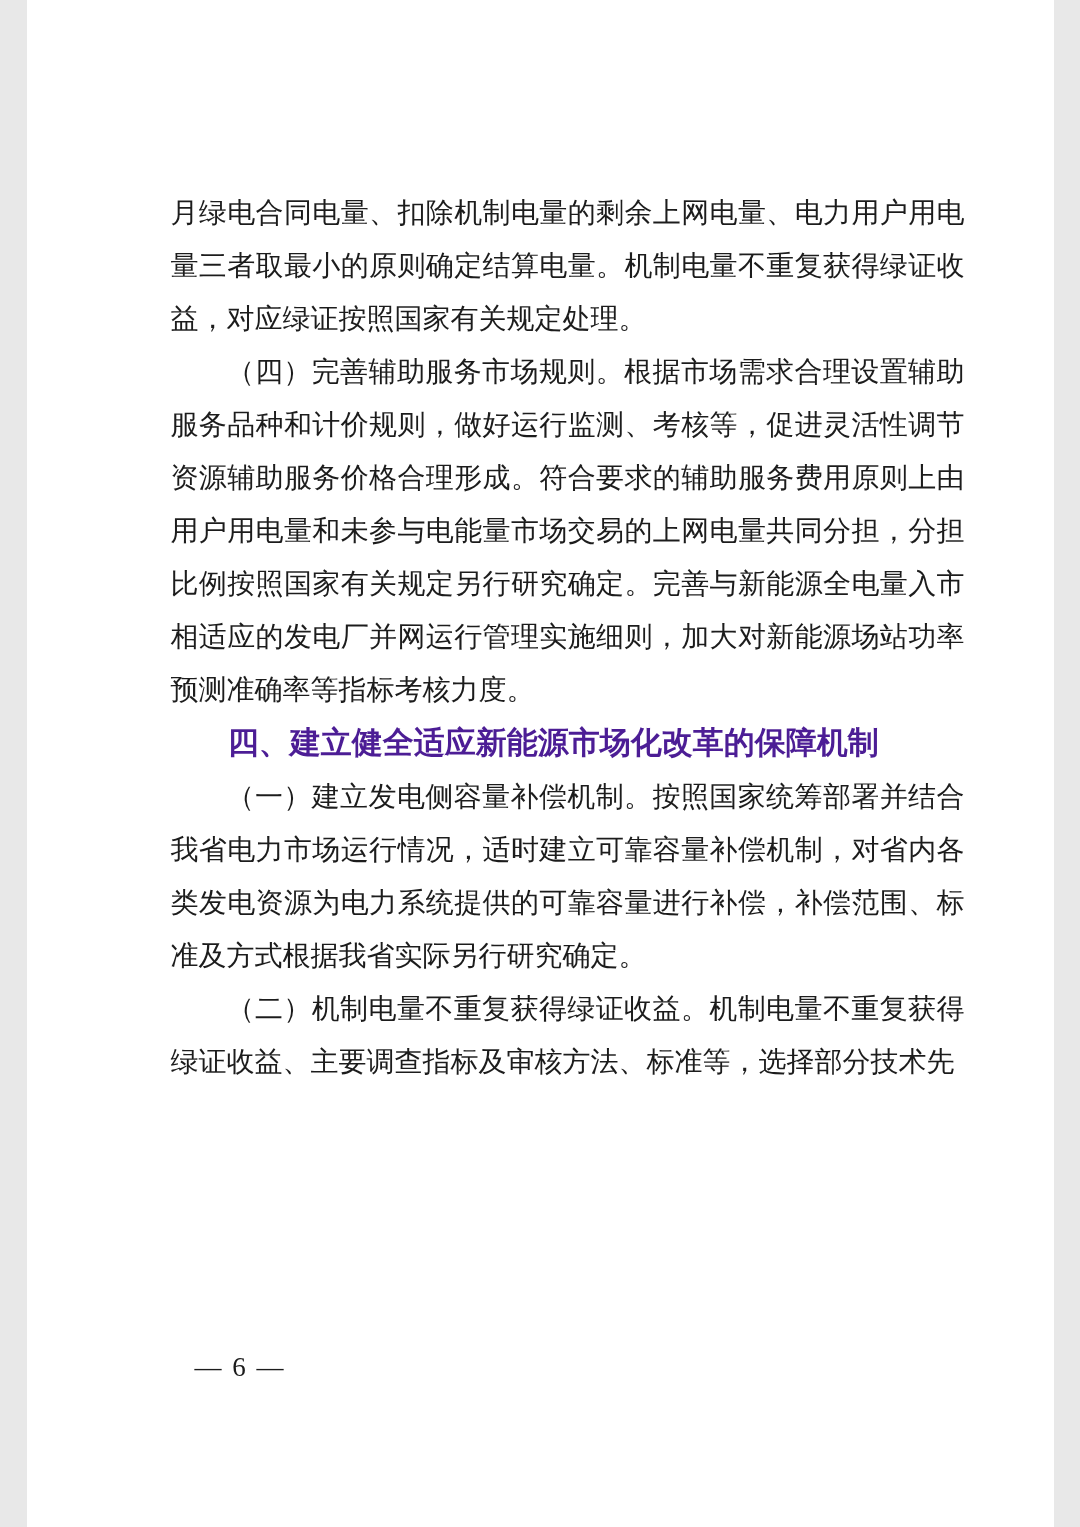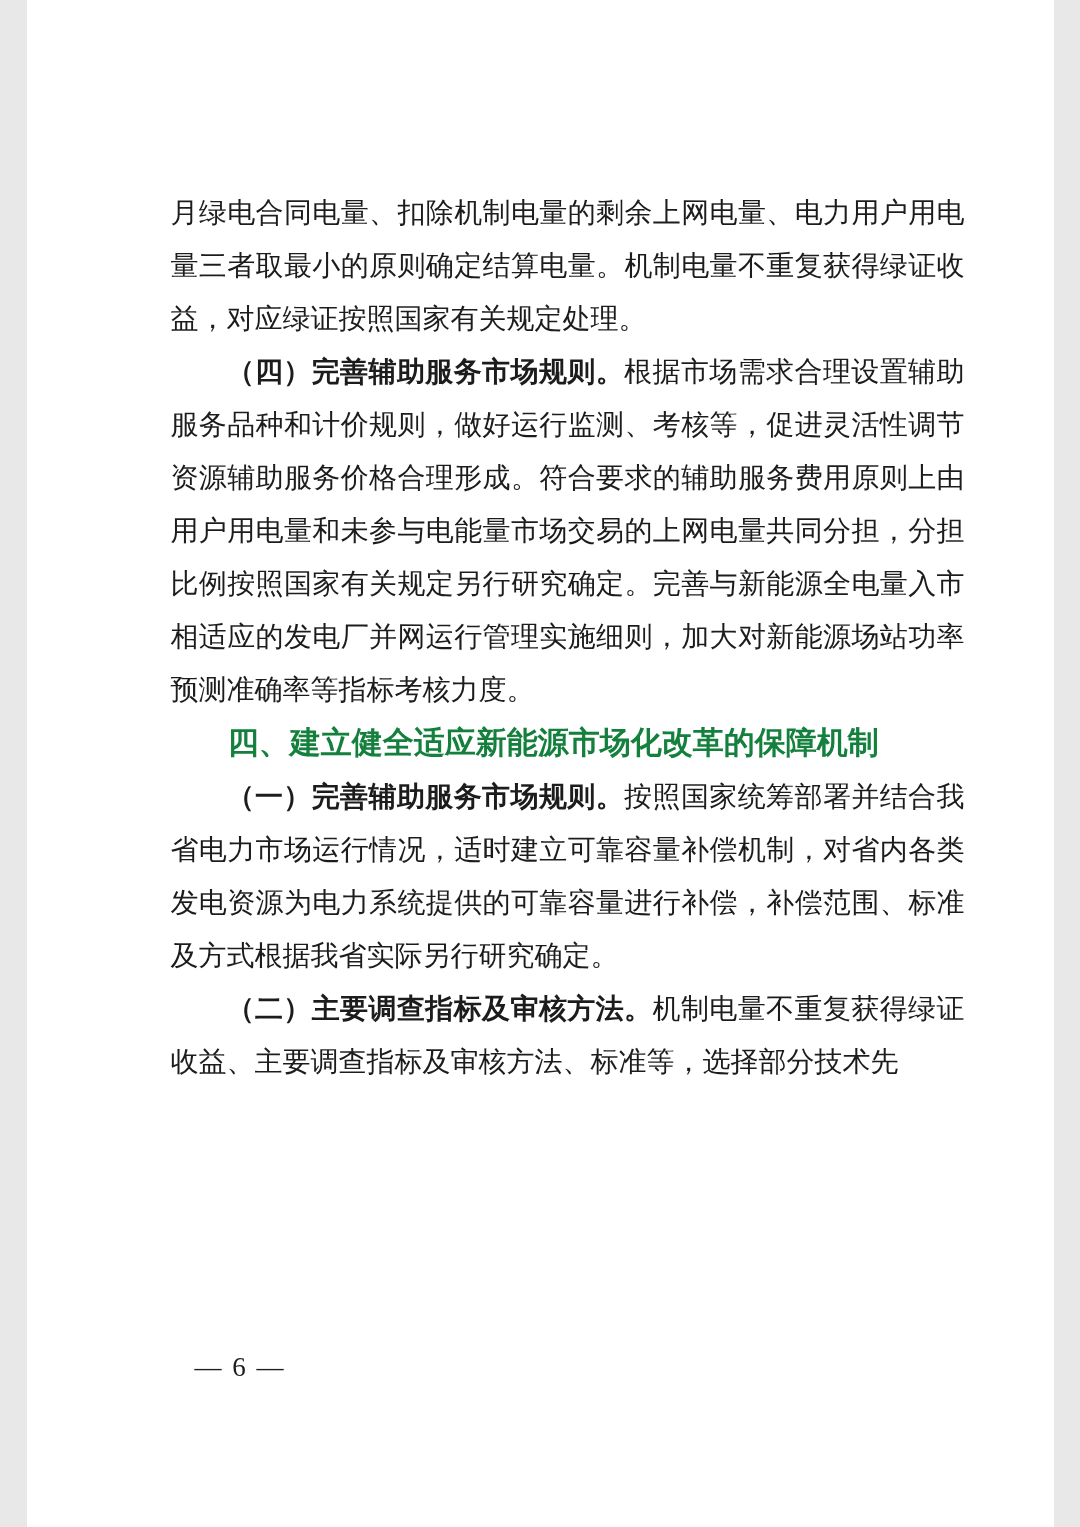--- a/index.html
+++ b/index.html
@@ -27,30 +27,30 @@
     text-justify: inter-character;
   }
   .para {
     margin: 0;
     text-indent: 2em;
   }
   .para.no-indent {
     text-indent: 0;
   }
   .lead {
-    font-weight: 700;
+    font-weight: 400;
     font-family: "Liberation Serif", "DejaVu Serif", serif;
   }
   .section-heading {
     margin: 0;
     font-family: "Liberation Sans", "DejaVu Sans", sans-serif;
     font-weight: 700;
     font-size: 31px;
     line-height: 54px;
-    color: #15803d;
+    color: #4c1d95;
     text-indent: 1.85em;
     text-align: left;
   }
   .footer-page-number {
     position: absolute;
     left: 168px;
     top: 1349px;
     color: #1c1c1c;
     font-size: 27px;
     line-height: 36px;
@@ -65,21 +65,21 @@
 
   <div class="content">
 
     <p class="para no-indent"><span>月绿电合同电量、扣除机制电量的剩余上网电量、电力用户用电量三者取最小的原则确定结算电量。机制电量不重复获得绿证收益，对应绿证按照国家有关规定处理。</span></p>
 
     <p class="para"><span class="lead">（四）完善辅助服务市场规则。</span><span>根据市场需求合理设置辅助服务品种和计价规则，做好运行监测、考核等，促进灵活性调节资源辅助服务价格合理形成。符合要求的辅助服务费用原则上由用户用电量和未参与电能量市场交易的上网电量共同分担，分担比例按照国家有关规定另行研究确定。完善与新能源全电量入市相适应的发电厂并网运行管理实施细则，加大对新能源场站功率预测准确率等指标考核力度。</span></p>
 
 
     <h2 class="section-heading">四、建立健全适应新能源市场化改革的保障机制</h2>
 
-    <p class="para"><span class="lead">（一）完善辅助服务市场规则。</span><span>按照国家统筹部署并结合我省电力市场运行情况，适时建立可靠容量补偿机制，对省内各类发电资源为电力系统提供的可靠容量进行补偿，补偿范围、标准及方式根据我省实际另行研究确定。</span></p>
+    <p class="para"><span class="lead">（一）建立发电侧容量补偿机制。</span><span>按照国家统筹部署并结合我省电力市场运行情况，适时建立可靠容量补偿机制，对省内各类发电资源为电力系统提供的可靠容量进行补偿，补偿范围、标准及方式根据我省实际另行研究确定。</span></p>
 
-    <p class="para"><span class="lead">（二）主要调查指标及审核方法。</span><span>机制电量不重复获得绿证收益、主要调查指标及审核方法、标准等，选择部分技术先</span></p>
+    <p class="para"><span class="lead">（二）机制电量不重复获得绿证收益。</span><span>机制电量不重复获得绿证收益、主要调查指标及审核方法、标准等，选择部分技术先</span></p>
 
   </div>
 
   <div class="footer-page-number">— 6 —</div>
 
 </div>
 
 </body></html>

